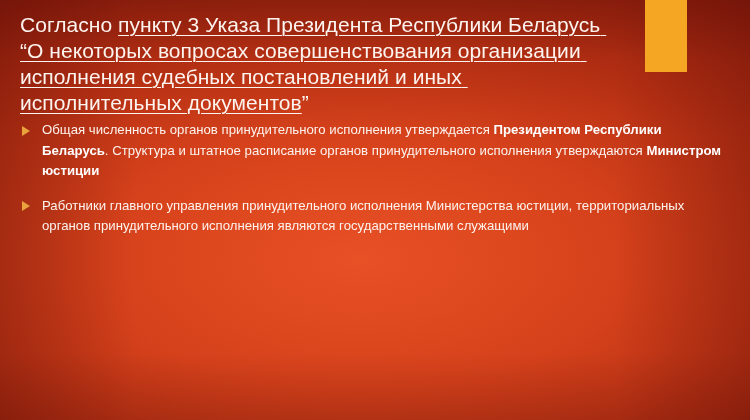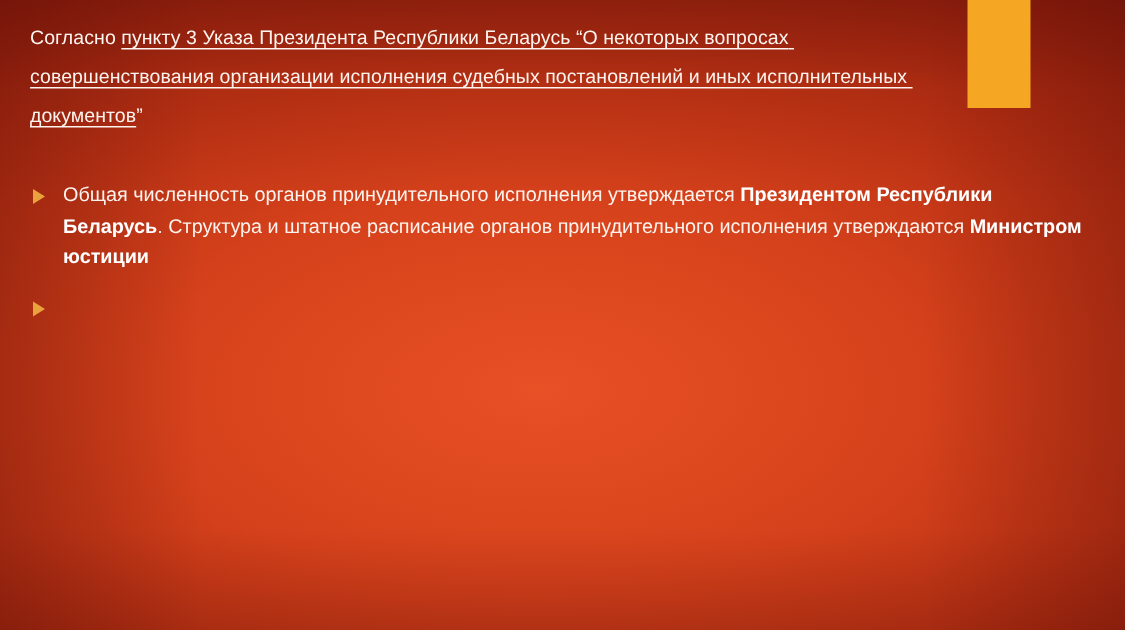--- a/index.html
+++ b/index.html
@@ -62,21 +62,21 @@
     inset: 0;
   }
 
   
   .title {
     position: absolute;
     left: 20px;
     top: 12px;
     width: 600px;
     color: #fdf4ef;
-    font-size: 13px;
+    font-size: 21px;
     line-height: 26px;
     font-weight: 400;
     letter-spacing: 0.05px;
     white-space: pre-wrap;
   }
   .title .u {
     text-decoration: underline;
     text-underline-offset: 2.5px;
     text-decoration-thickness: 1px;
   }
@@ -127,18 +127,18 @@
 
     <div class="title"><span>Согласно </span><span class="u">пункту 3 Указа Президента Республики Беларусь “О некоторых вопросах совершенствования организации исполнения судебных постановлений и иных исполнительных документов</span><span>”</span></div>
 
     <div class="bullets">
 
       <div class="bullet">
         <span class="bullet-marker"></span><span>Общая численность органов принудительного исполнения утверждается </span><span class="b">Президентом Республики Беларусь</span><span>. Структура и штатное расписание органов принудительного исполнения утверждаются </span><span class="b">Министром юстиции</span>
       </div>
 
       <div class="bullet">
-        <span class="bullet-marker"></span>
+        <span class="bullet-marker"></span><span>Работники главного управления принудительного исполнения Министерства юстиции, территориальных органов принудительного исполнения являются государственными служащими</span>
       </div>
 
     </div>
   </div>
 </div>
 
 </body></html>

